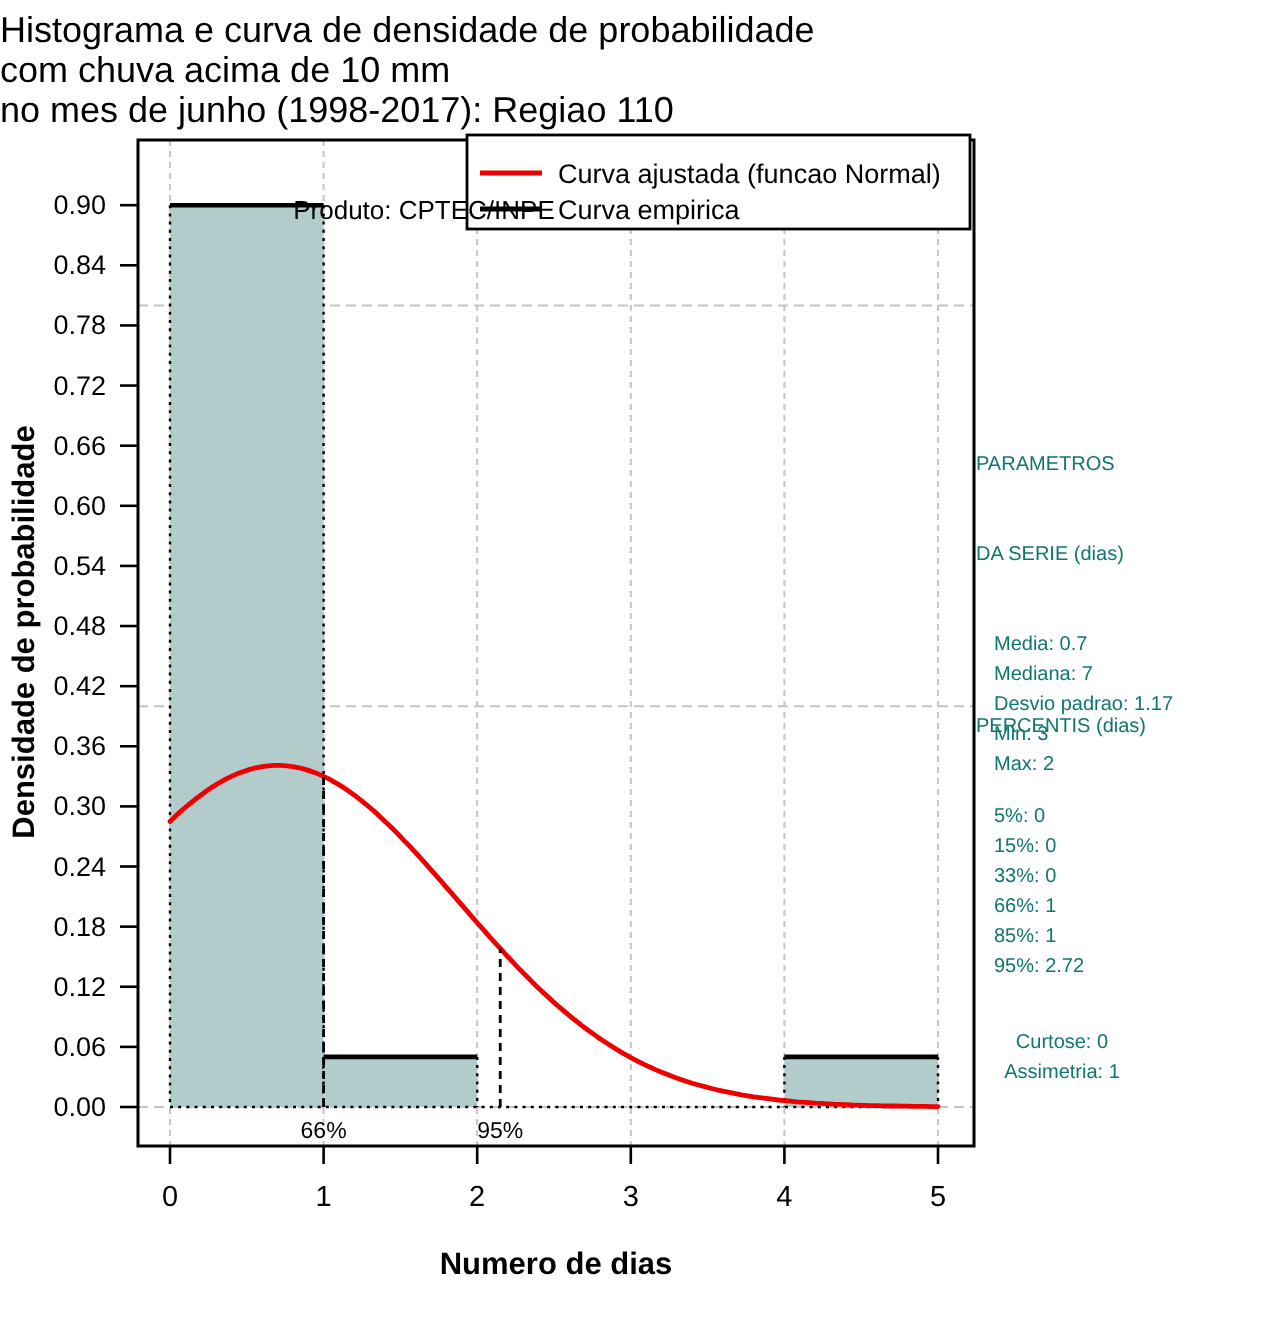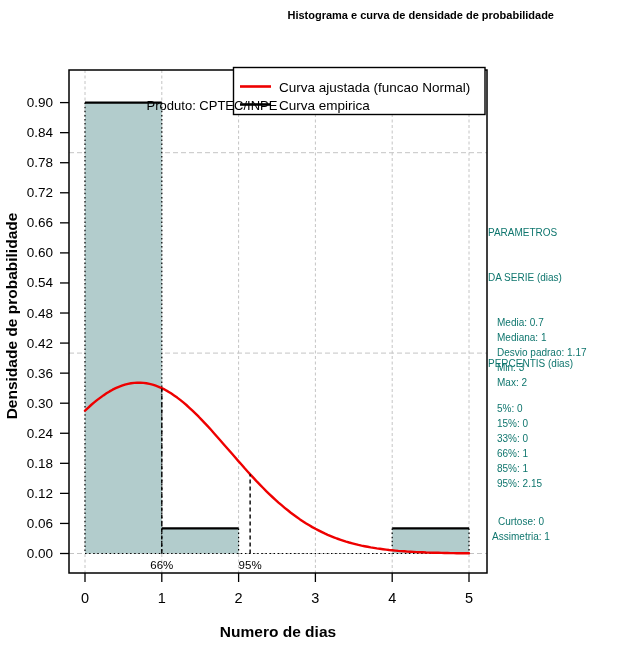--- a/index.html
+++ b/index.html
@@ -1,33 +1,35 @@
 <!DOCTYPE html>
 <html><head>
 <meta charset="utf-8">
 <style>
   html,body{margin:0;padding:0;background:#ffffff;}
   body{width:640px;height:660px;overflow:hidden;
        font-family:"Liberation Sans","DejaVu Sans",sans-serif;}
   #stage{position:relative;width:640px;height:660px;background:#fff;}
-  .title-line{position:absolute;left:0;width:554px;text-align:right;
-              font-weight:bold;font-size:11px;line-height:20px;color:#000;}
+  .title-line{position:absolute;left:0;width:554px;text-align:left;
+              font-weight:normal;font-size:18px;line-height:20px;color:#000;}
   #plot-svg{position:absolute;left:0;top:0;}
   .side-block{position:absolute;font-size:10px;line-height:15px;color:#0f766e;white-space:pre;}
   .side-head{margin-left:0;}
   .side-item{margin-left:9px;}
   .moments{width:120px;text-align:center;}
   text{fill:#000;}
 </style>
 </head>
 <body>
 
 <div id="stage">
 
   <div class="title-line" style="top:5px">Histograma e curva de densidade de probabilidade</div>
+  <div class="title-line" style="top:25px">com chuva acima de 10 mm</div>
+  <div class="title-line" style="top:45px">no mes de junho (1998-2017): Regiao 110</div>
 
   <svg id="plot-svg" width="640" height="660">
     <g id="g-grid">
         <line x1="85" y1="70" x2="85" y2="573" stroke="#c4c4c4" stroke-width="1" stroke-dasharray="3,2.5"></line>
         <line x1="161.8" y1="70" x2="161.8" y2="573" stroke="#c4c4c4" stroke-width="1" stroke-dasharray="3,2.5"></line>
         <line x1="238.6" y1="70" x2="238.6" y2="573" stroke="#c4c4c4" stroke-width="1" stroke-dasharray="3,2.5"></line>
         <line x1="315.4" y1="70" x2="315.4" y2="573" stroke="#c4c4c4" stroke-width="1" stroke-dasharray="3,2.5"></line>
         <line x1="392.2" y1="70" x2="392.2" y2="573" stroke="#c4c4c4" stroke-width="1" stroke-dasharray="3,2.5"></line>
         <line x1="469" y1="70" x2="469" y2="573" stroke="#c4c4c4" stroke-width="1" stroke-dasharray="3,2.5"></line>
         <line x1="69" y1="553.5" x2="487" y2="553.5" stroke="#c4c4c4" stroke-width="1" stroke-dasharray="5,3"></line>
@@ -118,25 +120,25 @@
       <text x="279" y="91.5" font-size="13.5">Curva ajustada (funcao Normal)</text>
       <text x="279" y="109.5" font-size="13.5">Curva empirica</text>
     </g>
 
     <text x="212" y="109.5" text-anchor="middle" font-size="13">Produto: CPTEC/INPE</text>
   </svg>
 
   <div class="side-block" style="left:488px;top:195px">
     <div class="side-head">PARAMETROS</div>
     <div class="side-head">DA SERIE (dias)</div>
-    <div id="param-items"><div class="side-item">Media: 0.7</div><div class="side-item">Mediana: 1</div><div class="side-item">Desvio padrao: 1.17</div><div class="side-item">Min: 3</div><div class="side-item">Max: 2</div></div>
+    <div id="param-items"><div class="side-item">Media: 0.7</div><div class="side-item">Mediana: 7</div><div class="side-item">Desvio padrao: 1.17</div><div class="side-item">Min: 3</div><div class="side-item">Max: 2</div></div>
   </div>
 
   <div class="side-block" style="left:488px;top:326px">
     <div class="side-head">PERCENTIS (dias)</div>
-    <div id="perc-items"><div class="side-item">5%: 0</div><div class="side-item">15%: 0</div><div class="side-item">33%: 0</div><div class="side-item">66%: 1</div><div class="side-item">85%: 1</div><div class="side-item">95%: 2.15</div></div>
+    <div id="perc-items"><div class="side-item">5%: 0</div><div class="side-item">15%: 0</div><div class="side-item">33%: 0</div><div class="side-item">66%: 1</div><div class="side-item">85%: 1</div><div class="side-item">95%: 2.72</div></div>
   </div>
 
-  <div class="side-block moments" style="left:461px;top:484px">
+  <div class="side-block moments" style="left:471px;top:484px">
     <div id="moment-items"><div class="">Curtose: 0</div><div class="">Assimetria: 1</div></div>
   </div>
 
 </div>
 
 </body></html>

